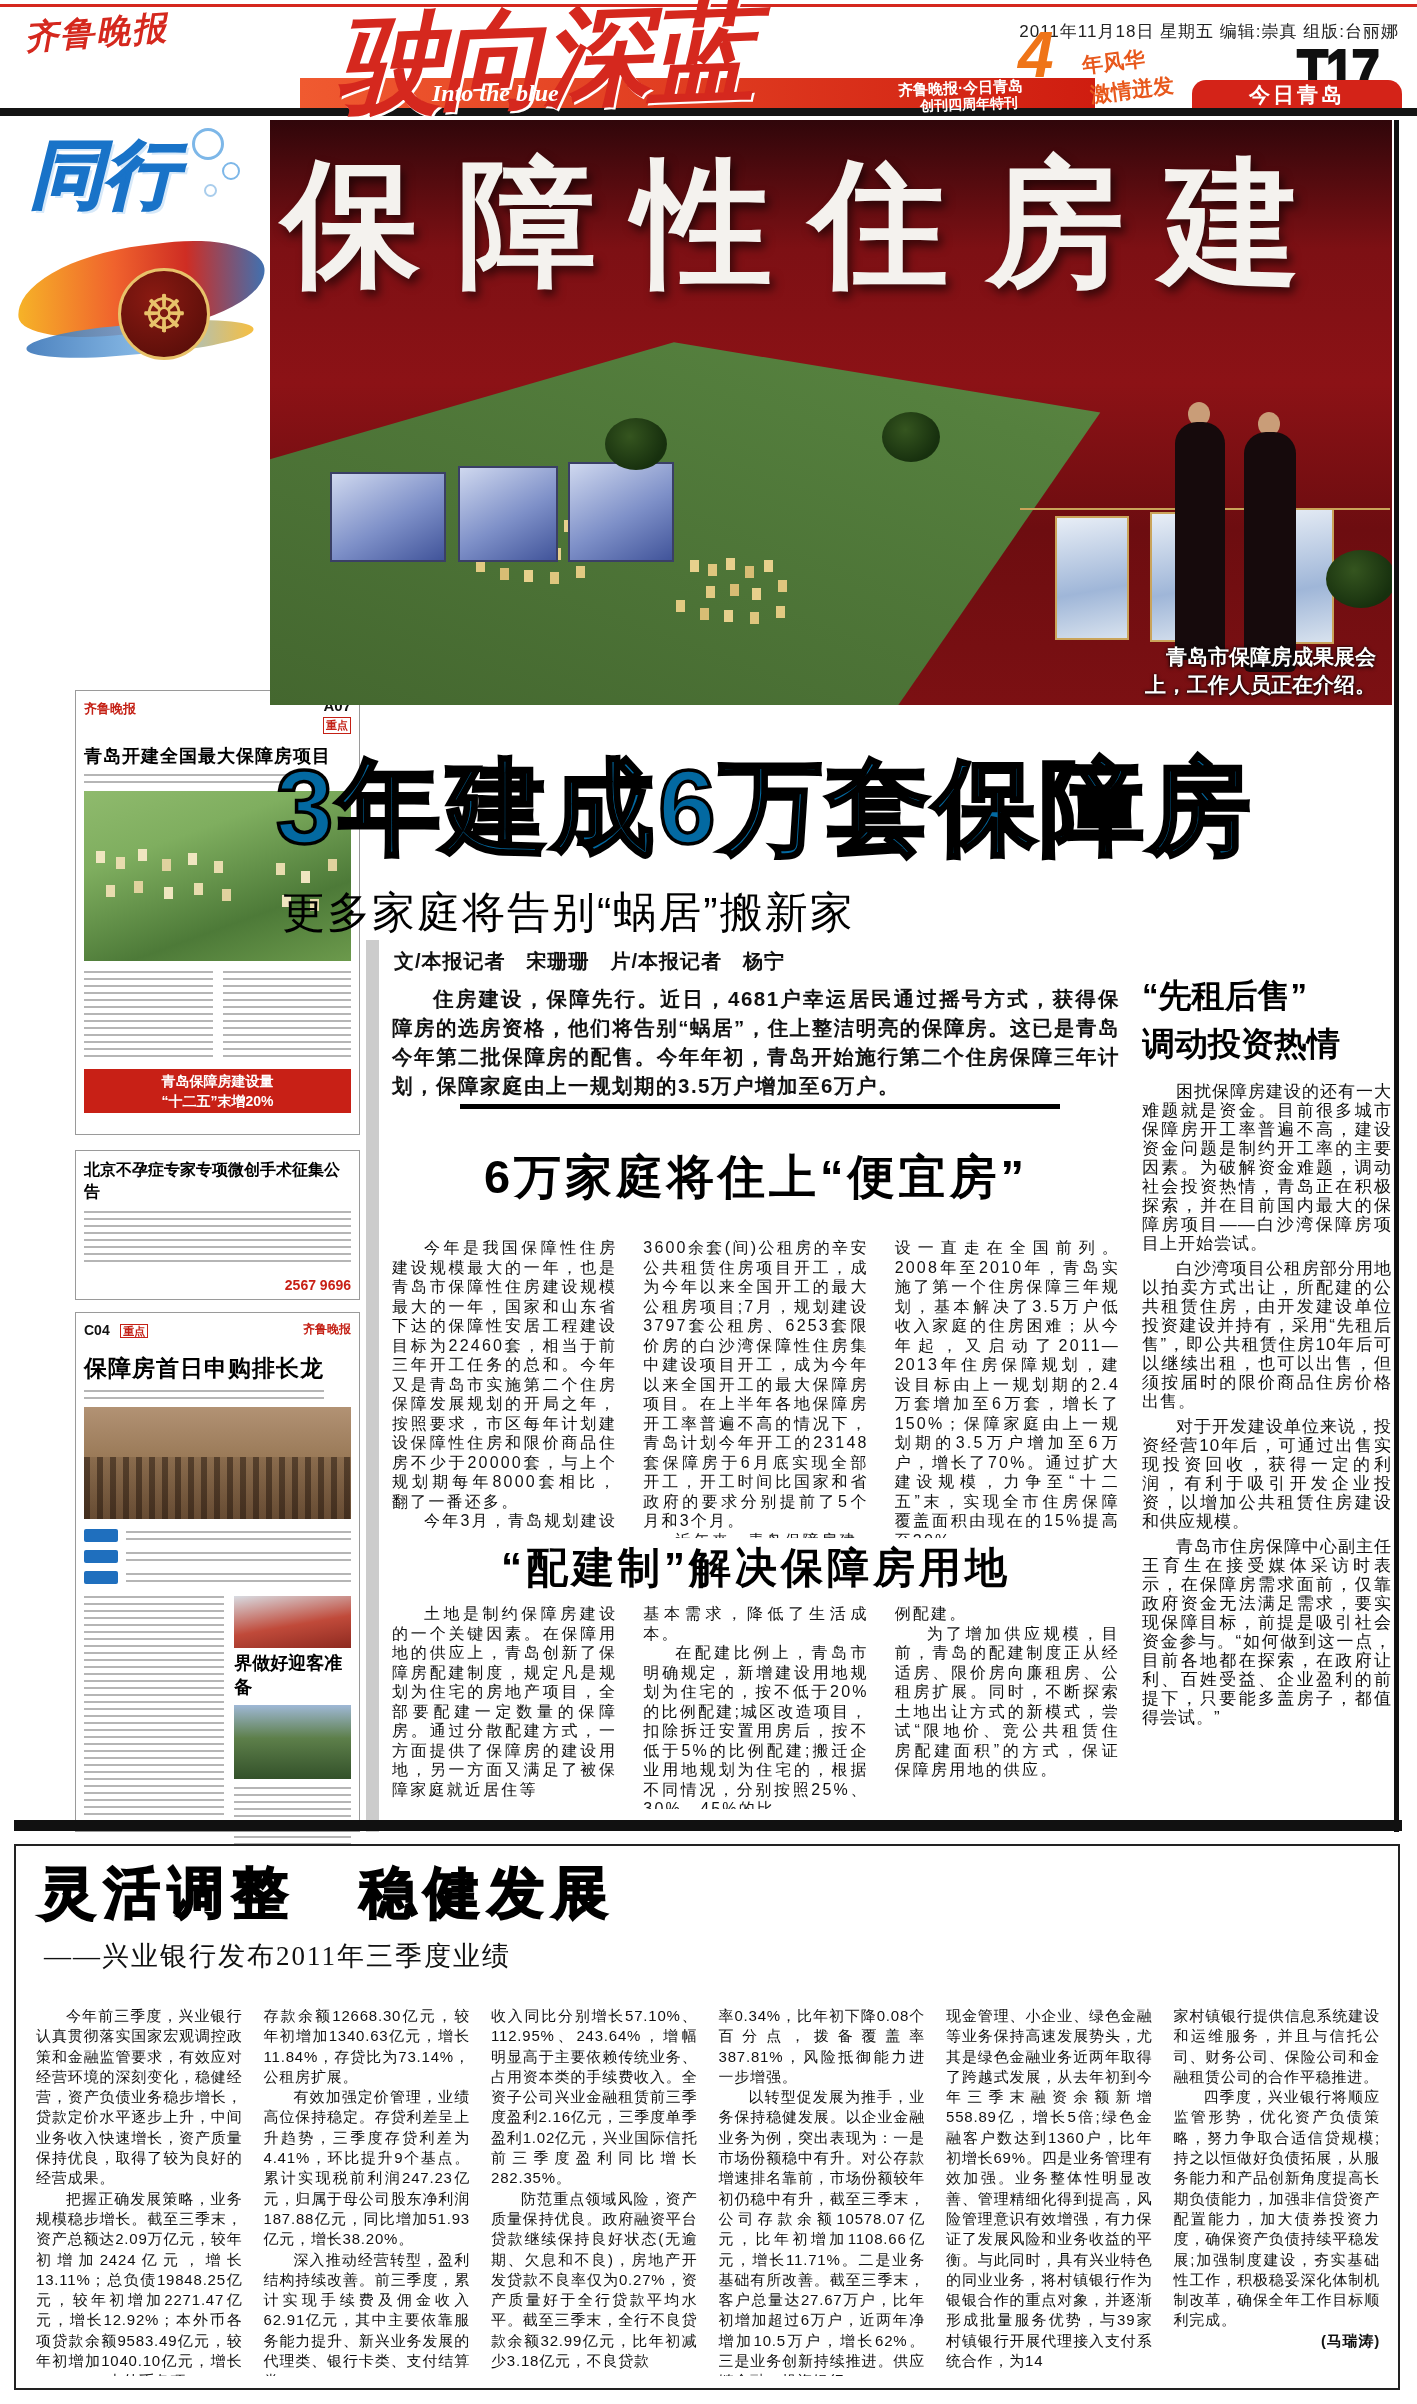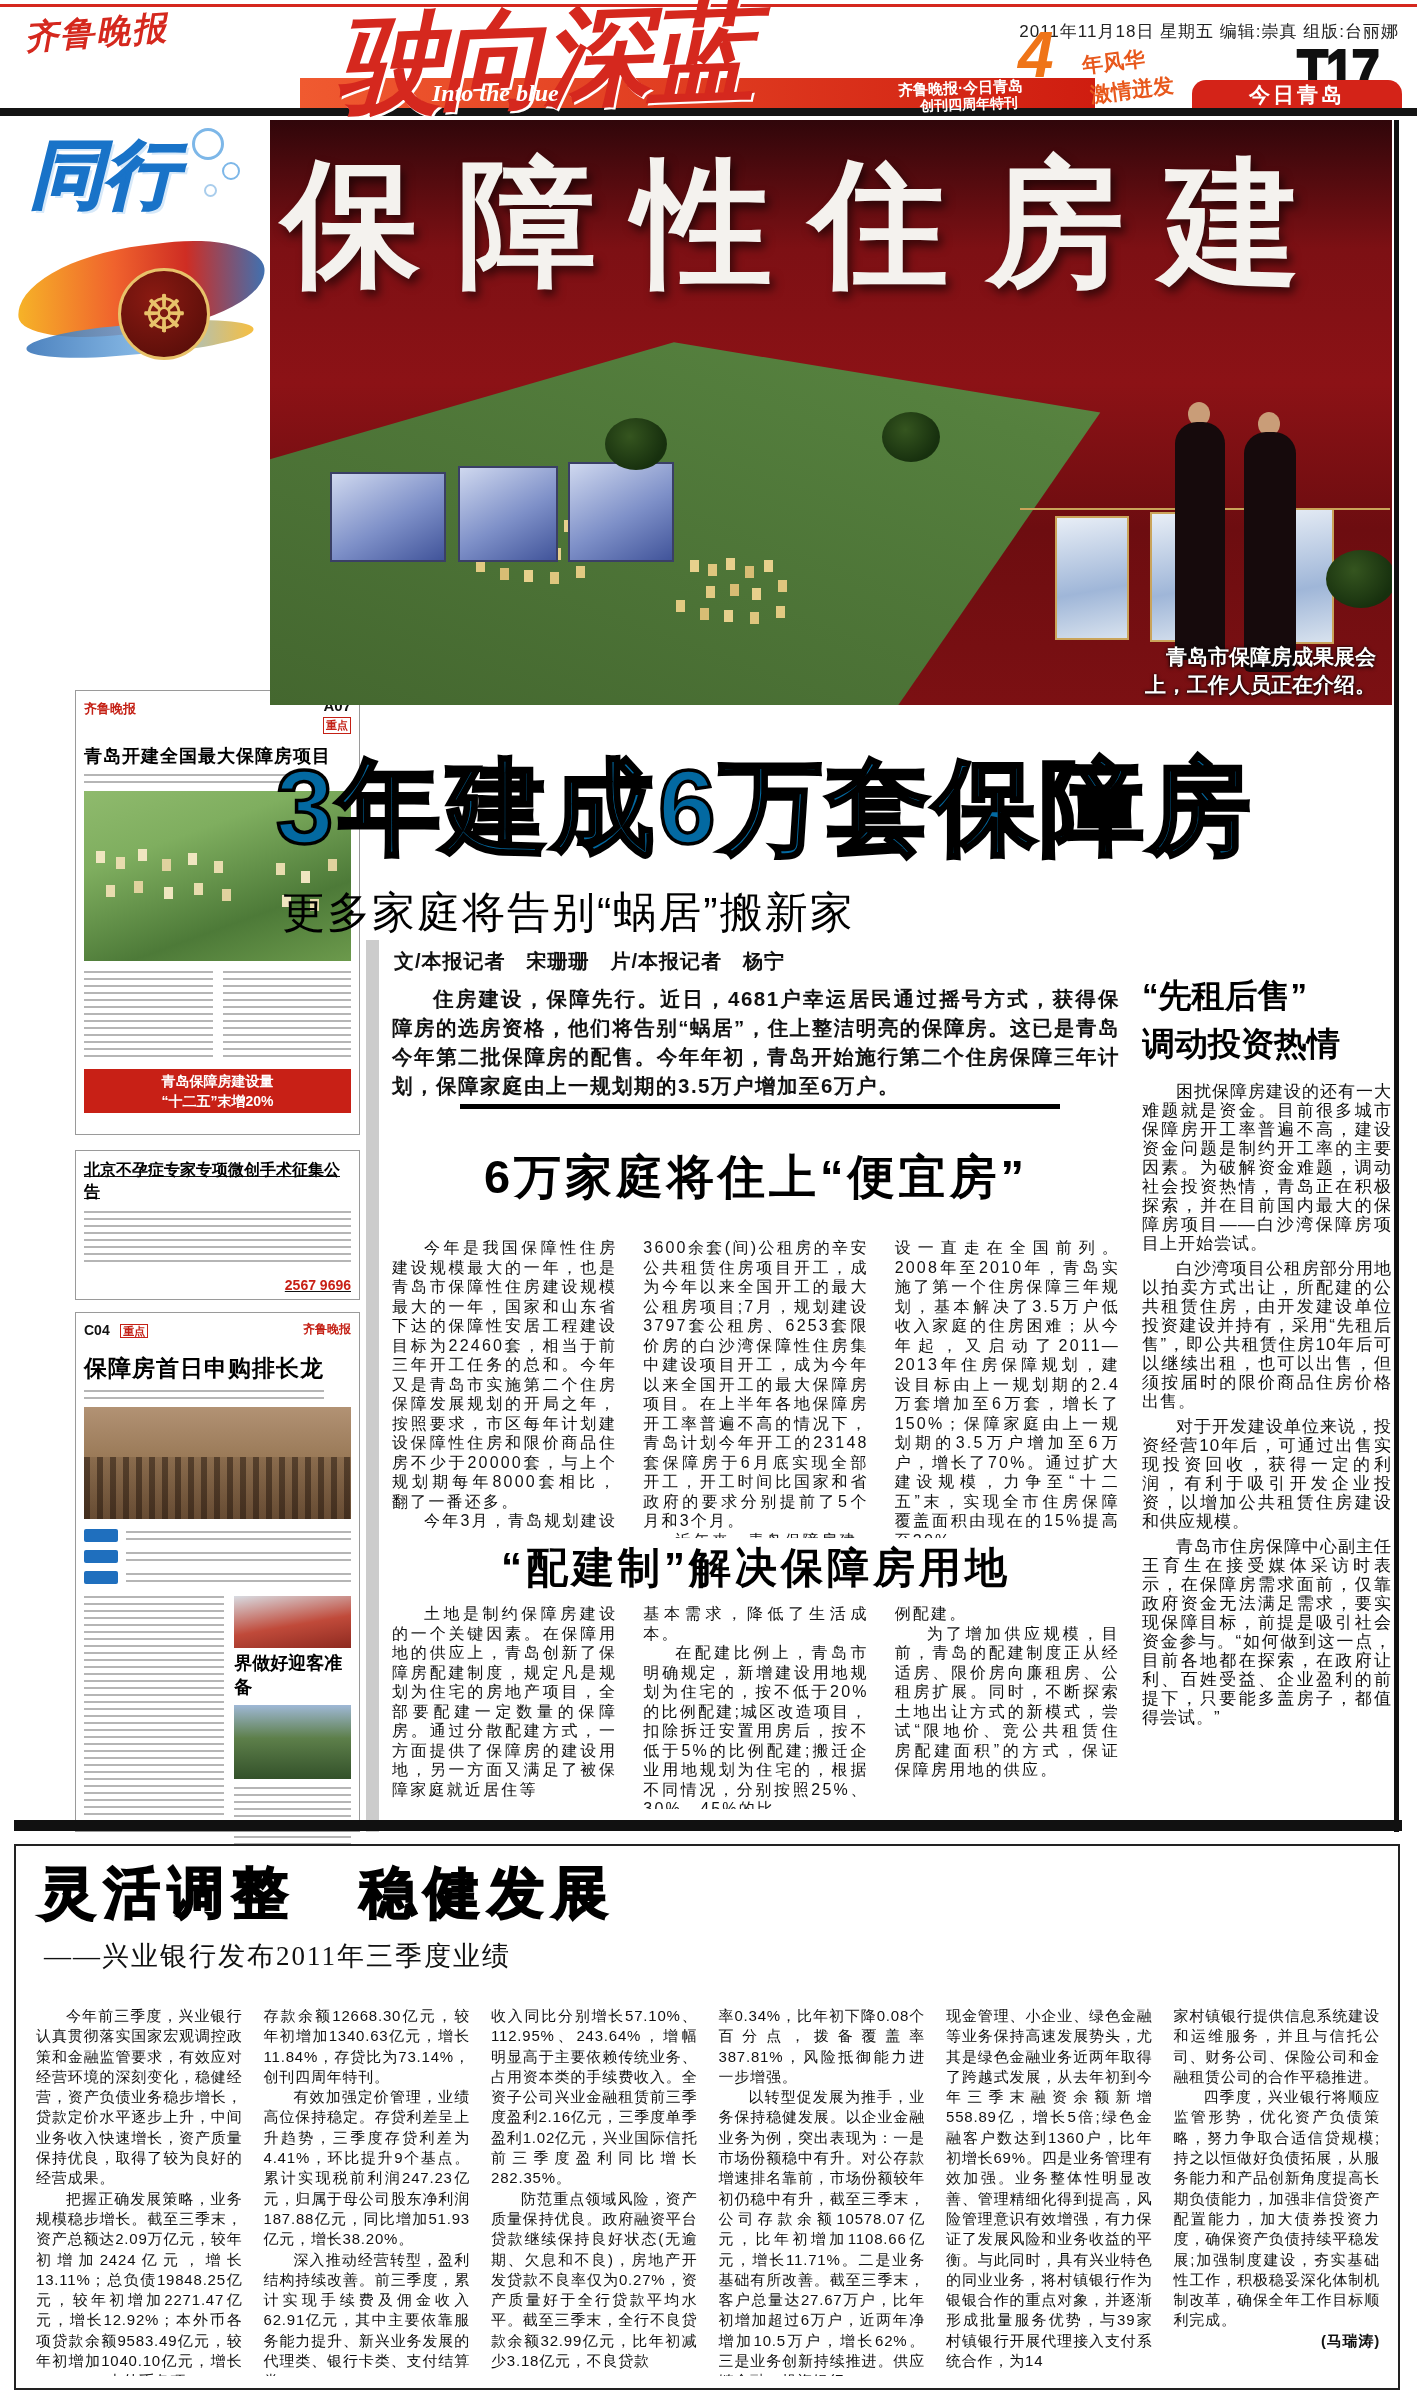--- a/index.html
+++ b/index.html
@@ -145,21 +145,21 @@
       <div class="greek" style="flex:1;height:88px;"></div>
       <div class="greek" style="flex:1;height:88px;"></div>
     </div>
     <div style="margin-top:10px;height:44px;background:#c82016;color:#fff;font-weight:bold;font-size:14px;
                 display:flex;flex-direction:column;align-items:center;justify-content:center;line-height:20px;">
       <span>青岛保障房建设量</span>
       <span>“十二五”末增20%</span>
     </div>
   </div>
 
-  <div class="abs clip" style="left:75px;top:1150px;width:285px;height:150px;text-decoration:underline;">
+  <div class="abs clip" style="left:75px;top:1150px;width:285px;height:150px;">
     <div class="clip-headline" style="font-size:16px;line-height:22px;">北京不孕症专家专项微创手术征集公告</div>
     <div class="greek" style="height:56px;margin-top:8px;"></div>
     <div style="margin-top:10px;text-align:right;color:#c82016;font-weight:bold;font-size:14px;">2567 9696</div>
   </div>
 
   <div class="abs clip" style="left:75px;top:1312px;width:285px;height:520px;">
     <span class="clip-label" style="font-size:14px;">C04</span>
     <span class="clip-tag" style="margin-left:6px;">重点</span>
     <span class="clip-masthead" style="position:absolute;right:8px;top:8px;font-size:12px;">齐鲁晚报</span>
     <div class="clip-headline" style="font-size:23px;margin-top:14px;letter-spacing:1px;">保障房首日申购排长龙</div>
@@ -275,21 +275,21 @@
   <div class="abs bottom-rule"></div>
   <div class="abs bank-box">
     <div class="bank-headline">灵活调整　稳健发展</div>
     <div class="bank-subhead">——兴业银行发布2011年三季度业绩</div>
     <div class="bank-cols">
       <div class="bank-col">
           <p>今年前三季度，兴业银行认真贯彻落实国家宏观调控政策和金融监管要求，有效应对经营环境的深刻变化，稳健经营，资产负债业务稳步增长，贷款定价水平逐步上升，中间业务收入快速增长，资产质量保持优良，取得了较为良好的经营成果。</p>
           <p>把握正确发展策略，业务规模稳步增长。截至三季末，资产总额达2.09万亿元，较年初增加2424亿元，增长13.11%；总负债19848.25亿元，较年初增加2271.47亿元，增长12.92%；本外币各项贷款余额9583.49亿元，较年初增加1040.10亿元，增长12.17%；本外币各项</p>
         </div>
       <div class="bank-col cont">
-          <p>存款余额12668.30亿元，较年初增加1340.63亿元，增长11.84%，存贷比为73.14%，创刊四周年特刊。</p>
+          <p>存款余额12668.30亿元，较年初增加1340.63亿元，增长11.84%，存贷比为73.14%，公租房扩展。</p>
           <p>有效加强定价管理，业绩高位保持稳定。存贷利差呈上升趋势，三季度存贷利差为4.41%，环比提升9个基点。累计实现税前利润247.23亿元，归属于母公司股东净利润187.88亿元，同比增加51.93亿元，增长38.20%。</p>
           <p>深入推动经营转型，盈利结构持续改善。前三季度，累计实现手续费及佣金收入62.91亿元，其中主要依靠服务能力提升、新兴业务发展的代理类、银行卡类、支付结算类</p>
         </div>
       <div class="bank-col cont">
           <p>收入同比分别增长57.10%、112.95%、243.64%，增幅明显高于主要依赖传统业务、占用资本类的手续费收入。全资子公司兴业金融租赁前三季度盈利2.16亿元，三季度单季盈利1.02亿元，兴业国际信托前三季度盈利同比增长282.35%。</p>
           <p>防范重点领域风险，资产质量保持优良。政府融资平台贷款继续保持良好状态(无逾期、欠息和不良)，房地产开发贷款不良率仅为0.27%，资产质量好于全行贷款平均水平。截至三季末，全行不良贷款余额32.99亿元，比年初减少3.18亿元，不良贷款</p>
         </div>
       <div class="bank-col cont">
           <p>率0.34%，比年初下降0.08个百分点，拨备覆盖率387.81%，风险抵御能力进一步增强。</p>
           <p>以转型促发展为推手，业务保持稳健发展。以企业金融业务为例，突出表现为：一是市场份额稳中有升。对公存款增速排名靠前，市场份额较年初仍稳中有升，截至三季末，公司存款余额10578.07亿元，比年初增加1108.66亿元，增长11.71%。二是业务基础有所改善。截至三季末，客户总量达27.67万户，比年初增加超过6万户，近两年净增加10.5万户，增长62%。三是业务创新持续推进。供应链金融、投资银行、</p>

